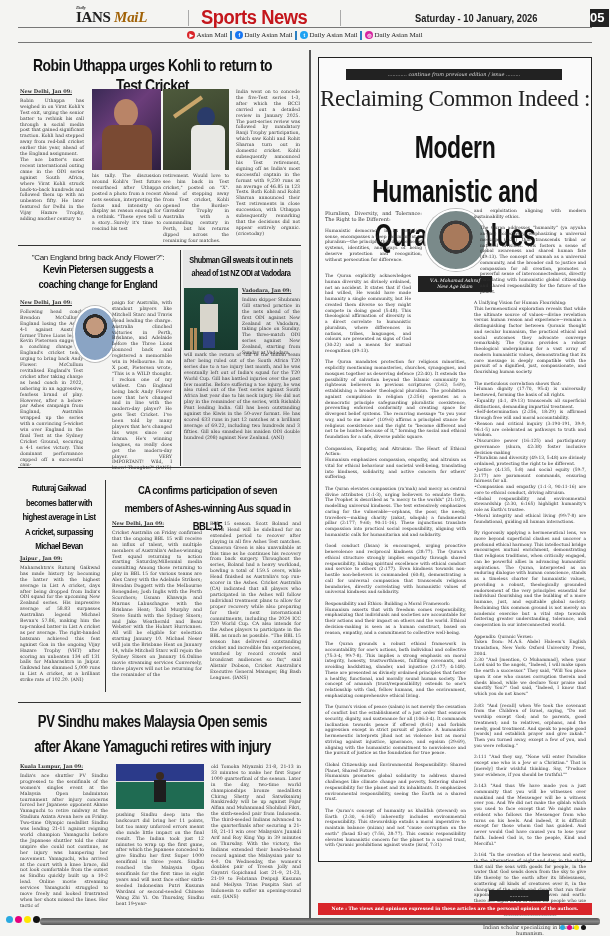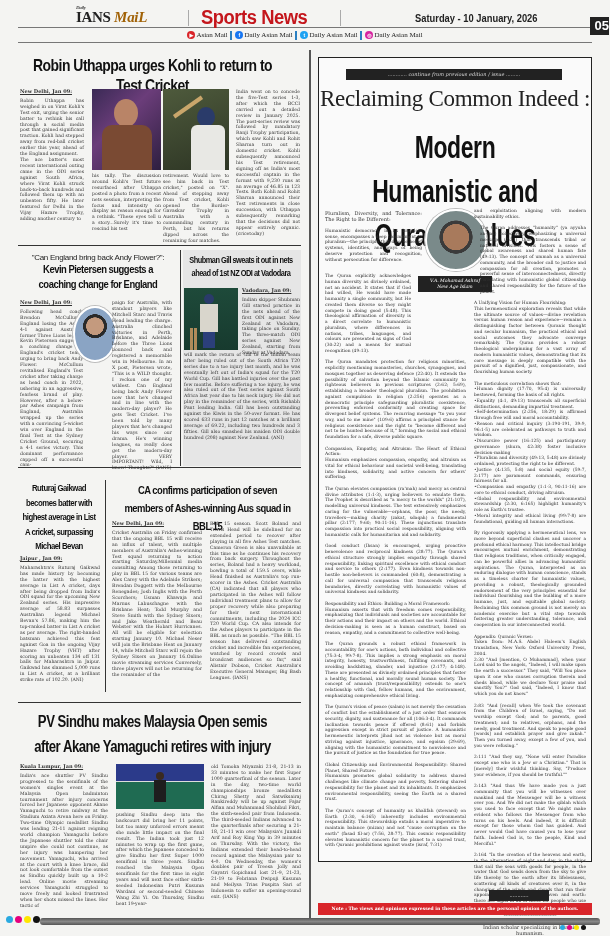--- a/index.html
+++ b/index.html
@@ -5,21 +5,21 @@
 *{box-sizing:border-box;margin:0;padding:0}
 html,body{width:610px;height:936px;background:#f4f4f2;overflow:hidden}
 body{font-family:"DejaVu Serif",serif;color:#222;position:relative}
 .hdr{position:absolute;left:18px;top:6px;width:574px;height:22px;border-bottom:1px solid #777}
 .logo{position:absolute;left:58px;top:3px;font-family:"Liberation Serif",serif;font-weight:bold;font-size:15px;color:#222;letter-spacing:-0.3px}
 .logo .mail{color:#a16207;font-style:italic}
 .logo .daily{position:absolute;left:0;top:-4px;font-size:5px;font-style:italic;color:#444}
 .hsep{position:absolute;top:4px;width:1px;height:16px;background:#aaa}
 .section{position:absolute;left:183px;top:0;font-family:"Liberation Sans",sans-serif;font-weight:bold;font-size:20px;color:#c4161c;letter-spacing:-0.5px;transform:scaleX(0.92);transform-origin:left}
 .date{position:absolute;left:397px;top:6px;font-family:"Liberation Sans",sans-serif;font-weight:bold;font-size:11px;transform:scaleX(0.85);transform-origin:left;white-space:nowrap}
-.pgno{position:absolute;left:572px;top:11px;width:19px;height:18px;background:#222;color:#fff;font-family:"Liberation Sans",sans-serif;font-weight:bold;font-size:13px;text-align:right;line-height:18px}
+.pgno{position:absolute;left:572px;top:3px;width:19px;height:18px;background:#222;color:#fff;font-family:"Liberation Sans",sans-serif;font-weight:bold;font-size:13px;text-align:left;line-height:18px}
 .social{position:absolute;left:18px;top:29px;width:574px;height:14px;border-bottom:1px solid #777;text-align:center;font-size:7px;font-family:"Liberation Serif",serif;white-space:nowrap;line-height:12px}
 .social span{display:inline-block;vertical-align:middle}
 .ic{width:8px;height:8px;border-radius:50%;color:#fff;font-size:5px;line-height:8px;text-align:center;margin-right:1px;font-family:"Liberation Sans",sans-serif;font-weight:bold}
 .bar{width:2px;height:9px;background:#2a7fc1;margin:0 2px}
 .hl{font-family:"Liberation Sans",sans-serif;font-weight:bold;color:#111;letter-spacing:-0.6px;text-align:center;position:absolute;transform:scaleX(0.82);transform-origin:center}
 .col{position:absolute;font-size:4.6px;line-height:5.9px;text-align:justify;color:#333}
 .col p{margin-bottom:0}
 .dl{font-weight:bold;text-decoration:underline;font-size:5px;margin-bottom:3px;display:block}
 .rule{position:absolute;height:1px;background:#333}
 .vrule{position:absolute;width:1px;background:#333}

